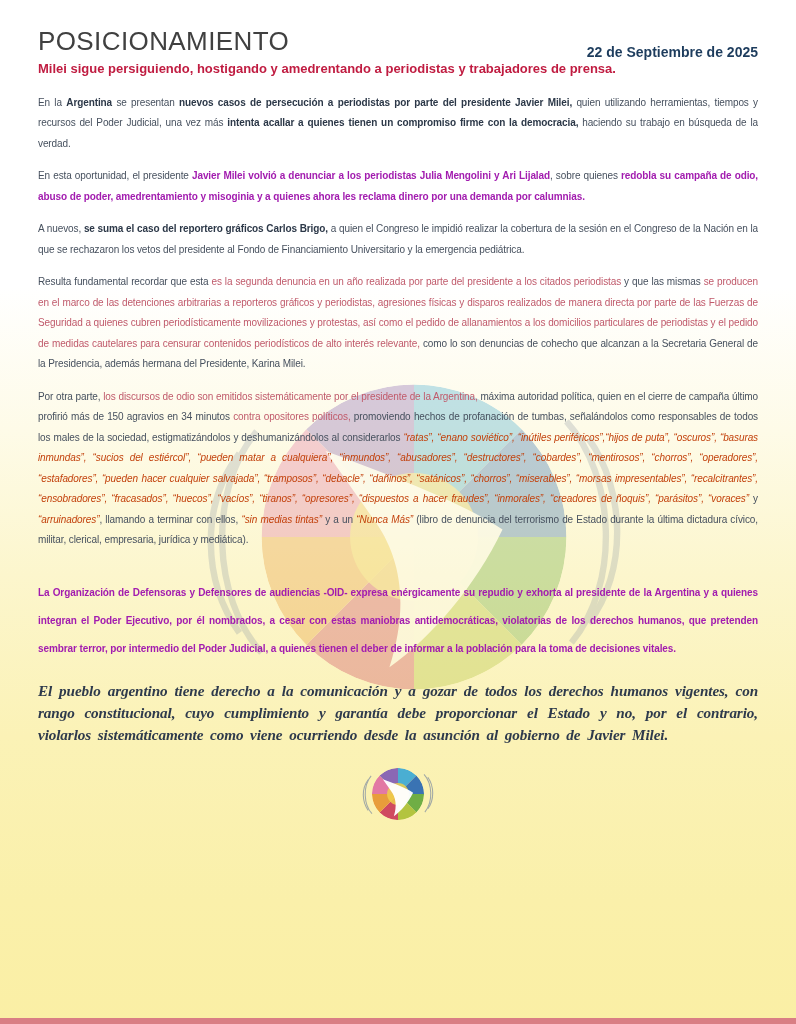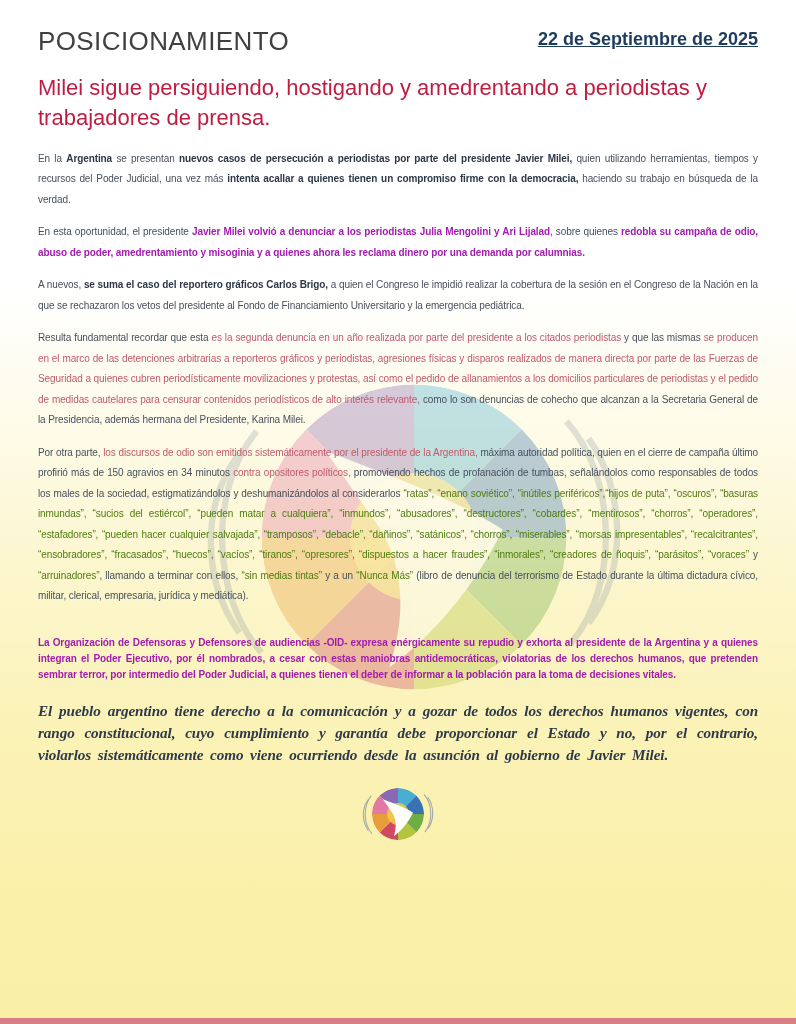--- a/index.html
+++ b/index.html
@@ -19,43 +19,43 @@
   .content {
     position:relative; z-index:1;
     padding:26px 38px 0 38px;
   }
   .doc-header { display:flex; justify-content:space-between; align-items:flex-start; }
   .doc-title {
     font-size:26px; font-weight:400; letter-spacing:0.4px;
     color:#404040;
   }
   .doc-date {
-    font-size:18px; font-weight:700; color:#1d3c5d; margin-top:3px;text-decoration:underline;
+    font-size:14px; font-weight:700; color:#1d3c5d; margin-top:18px;
   }
   .headline {
-    margin:16px 0 15px 0;
-    font-size:22px; font-weight:400; line-height:1.38;
+    margin:0 0 15px 0;
+    font-size:13px; font-weight:700; line-height:1.38;
     color:#c01c41;
   }
   .para {
     margin:0 0 12px 0;
     text-align:justify;
     font-size:10px; line-height:20.5px; letter-spacing:-0.1px;
     color:#46505e;
   }
-  .para.repudio { margin-top:28px; line-height:16px; }
+  .para.repudio { margin-top:28px; line-height:28px; }
   .para.closing {
     margin-top:17px;
     font-size:15.2px; line-height:22px; word-spacing:3px;
   }
   .seg-d   { color:#46505e; }
   .seg-db  { color:#2c3848; font-weight:700; }
   .seg-r   { color:#c05a6b; }
   .seg-rb  { color:#a21caf; font-weight:700; }
-  .seg-i   { color:#4d7c0f; }
+  .seg-i   { color:#c2410c; font-style:italic; }
   .seg-dbi { color:#2e3a4c; font-weight:700; font-style:italic;font-family:Liberation Serif, serif; }
   .logo-block { text-align:center; margin-top:8px; }
   .logo-globe { display:block; margin:0 auto; }
   .footer-bar {
     position:absolute; left:0; right:0; bottom:0; height:6px;
     background:#d97e84; z-index:2;
   }
   .hidden-defs { position:absolute; width:0; height:0; overflow:hidden; }
 </style>
 </head>

